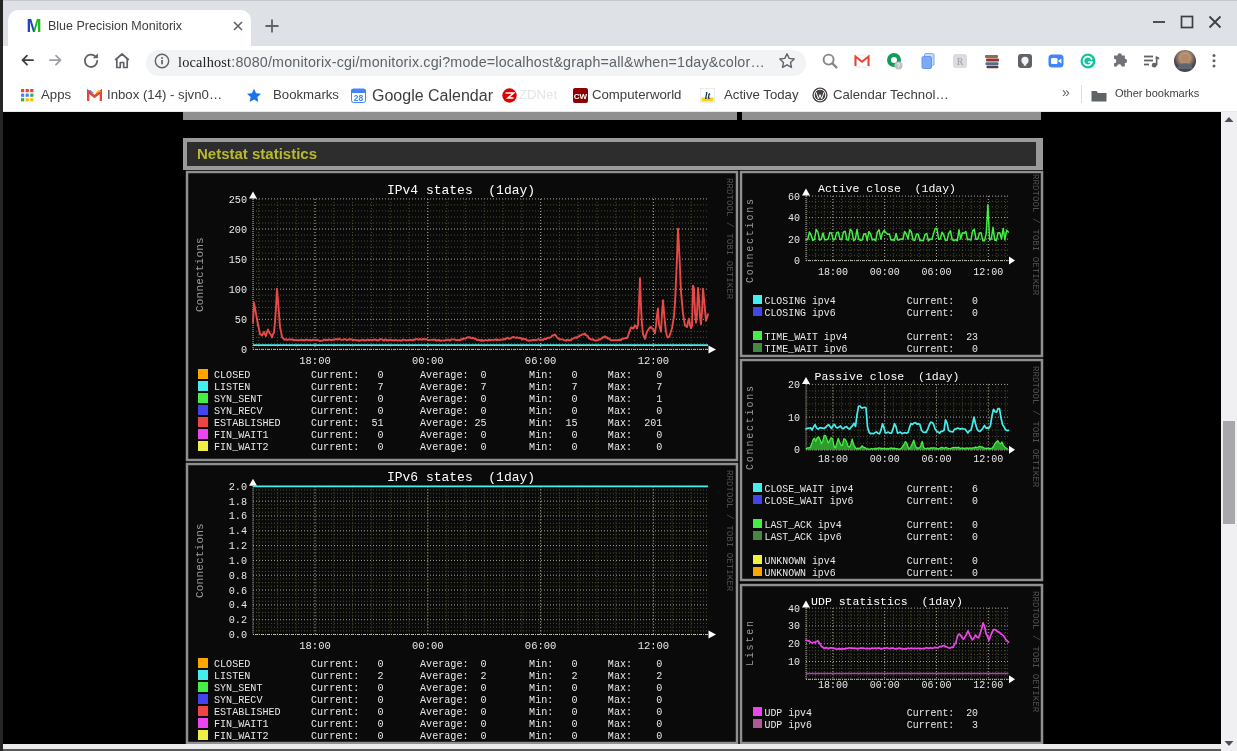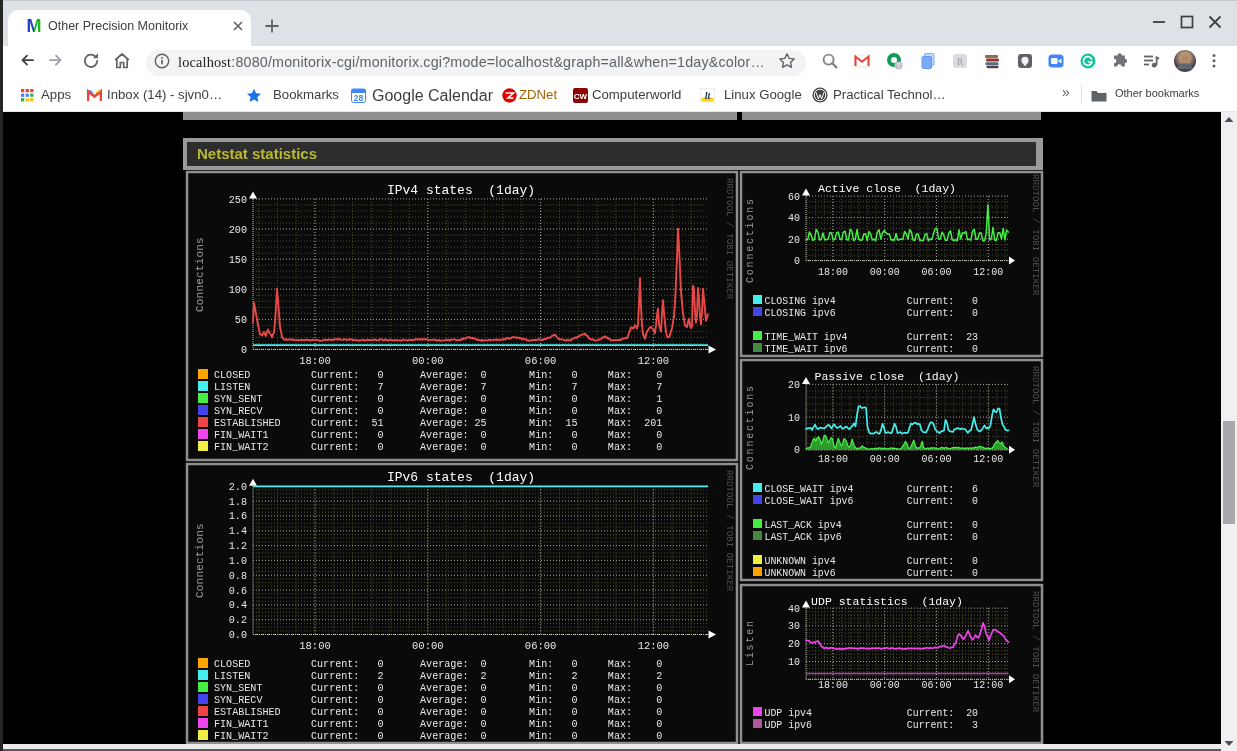--- a/index.html
+++ b/index.html
@@ -13,21 +13,21 @@
 #url b { color:#202124; font-weight:normal;font-family:Liberation Serif, serif; }
 #bookmarks { position:absolute; left:3px; top:79px; width:1234px; height:33px; background:#fff; border-bottom:1px solid #e8eaed; }
 #page { position:absolute; left:3px; top:112px; width:1218px; height:639px; background:#000; }
 #whitestrip { position:absolute; left:3px; top:744px; width:1218px; height:5px; background:#ececec; }
 #graystrip { position:absolute; left:3px; top:749px; width:1218px; height:2px; background:#5a5a5a; }
 #scrollbar { position:absolute; left:1221px; top:112px; width:16px; height:639px; background:#f0f0f2; }
 #thumb { position:absolute; left:1223px; top:421px; width:12px; height:103px; background:#a8a8ac; }
 </style></head><body>
 <div id="tabbar"></div>
 <div id="tab"></div>
-<div id="tabtitle">Other Precision Monitorix</div>
+<div id="tabtitle">Blue Precision Monitorix</div>
 <div id="toolbar"></div>
 <div id="addr"></div>
 <div id="url"><b>localhost</b>:8080/monitorix-cgi/monitorix.cgi?mode=localhost&amp;graph=all&amp;when=1day&amp;color…</div>
 <div id="bookmarks"></div>
 <svg style="position:absolute;left:21px;top:89px" width="14" height="14" viewBox="0 0 14 14">
     <rect x="0.0" y="0.0" width="3.2" height="3.2" fill="#ea4335"></rect>
     <rect x="4.6" y="0.0" width="3.2" height="3.2" fill="#ea4335"></rect>
     <rect x="9.2" y="0.0" width="3.2" height="3.2" fill="#ea4335"></rect>
     <rect x="0.0" y="4.6" width="3.2" height="3.2" fill="#4285f4"></rect>
     <rect x="4.6" y="4.6" width="3.2" height="3.2" fill="#4285f4"></rect>
@@ -50,37 +50,37 @@
 <svg style="position:absolute;left:351px;top:88px" width="15" height="15" viewBox="0 0 15 15">
     <rect x="0.5" y="1" width="14" height="13.5" rx="2" fill="#fff" stroke="#4285f4"></rect>
     <rect x="0.5" y="1" width="14" height="4" fill="#4285f4"></rect>
     <text x="7.5" y="12.5" font-size="8.5" fill="#4285f4" text-anchor="middle" font-family="Liberation Sans" font-weight="bold">28</text>
   </svg>
 <div style="position:absolute;left:372px;top:87px;font-family:'Liberation Sans', sans-serif;font-size:16px;white-space:nowrap;color:#3c4043">Google Calendar</div>
 <svg style="position:absolute;left:502px;top:88px" width="15" height="15" viewBox="0 0 15 15">
     <circle cx="7.5" cy="7.5" r="7.2" fill="#e00000"></circle>
     <path d="M3.5 5 h8 l-5.5 5 h5.5" stroke="#fff" stroke-width="1.6" fill="none"></path>
   </svg>
-<div style="position:absolute;left:519px;top:87px;font-family:'Liberation Sans', sans-serif;font-size:13.2px;white-space:nowrap;color:#a16207">ZDNet</div>
+<div style="position:absolute;left:519px;top:87px;font-family:'Liberation Sans', sans-serif;font-size:13.2px;white-space:nowrap;color:#e5e5e5">ZDNet</div>
 <svg style="position:absolute;left:573px;top:88px" width="15" height="15" viewBox="0 0 15 15">
     <rect width="15" height="15" rx="2" fill="#8b0000"></rect>
     <text x="7.5" y="11" font-size="8" fill="#fff" text-anchor="middle" font-family="Liberation Sans" font-weight="bold">CW</text>
   </svg>
 <div style="position:absolute;left:592px;top:87px;font-family:'Liberation Sans', sans-serif;font-size:13.2px;white-space:nowrap;color:#3c4043">Computerworld</div>
 <svg style="position:absolute;left:700px;top:88px" width="15" height="15" viewBox="0 0 15 15">
     <rect width="15" height="15" rx="2" fill="#fff" stroke="#ddd"></rect>
     <rect x="1.5" y="9.5" width="12" height="4" fill="#f7d418"></rect>
     <text x="7.5" y="11" font-size="10" fill="#16335f" text-anchor="middle" font-family="Liberation Serif" font-weight="bold" font-style="italic">lt</text>
   </svg>
-<div style="position:absolute;left:724px;top:87px;font-family:'Liberation Sans', sans-serif;font-size:13.2px;white-space:nowrap;color:#3c4043">Linux Google</div>
+<div style="position:absolute;left:724px;top:87px;font-family:'Liberation Sans', sans-serif;font-size:13.2px;white-space:nowrap;color:#3c4043">Active Today</div>
 <svg style="position:absolute;left:812px;top:87px" width="16" height="16" viewBox="0 0 16 16">
     <circle cx="8" cy="8" r="7.6" fill="#464342"></circle>
     <path d="M2.2 8 a5.8 5.8 0 0 1 11.6 0 a5.8 5.8 0 0 1 -11.6 0 z M4 5.2 l2.4 6.8 1.6 -4.4 1.6 4.4 2.4 -6.8" stroke="#fff" stroke-width="1" fill="none"></path>
   </svg>
-<div style="position:absolute;left:833px;top:87px;font-family:'Liberation Sans', sans-serif;font-size:13.2px;white-space:nowrap;color:#3c4043">Practical Technol…</div>
+<div style="position:absolute;left:833px;top:87px;font-family:'Liberation Sans', sans-serif;font-size:13.2px;white-space:nowrap;color:#3c4043">Calendar Technol…</div>
 <div style="position:absolute;left:1062px;top:84px;font-family:'Liberation Sans', sans-serif;font-size:14px;color:#5f6368">»</div>
 <div style="position:absolute;left:1081px;top:85px;width:1px;height:18px;background:#dadce0"></div>
 <svg style="position:absolute;left:1091px;top:89px" width="16" height="13" viewBox="0 0 16 13">
     <path d="M0.5 2 h5 l1.5 2 h8.5 v8.5 h-15 z" fill="#5f6368"></path>
   </svg>
 <div style="position:absolute;left:1115px;top:87px;font-family:'Liberation Sans', sans-serif;font-size:11px;white-space:nowrap;color:#3c4043">Other bookmarks</div>
 <svg style="position:absolute;left:16px;top:51px" width="20" height="20" viewBox="0 0 20 20">
     <path d="M17 9.2 H6.5 M6.5 9.2 l4.5,-4.5 M6.5 9.2 l4.5,4.5" stroke="#3c4043" stroke-width="1.8" fill="none" stroke-linecap="round"></path>
   </svg>
 <svg style="position:absolute;left:47px;top:51px" width="20" height="20" viewBox="0 0 20 20">

